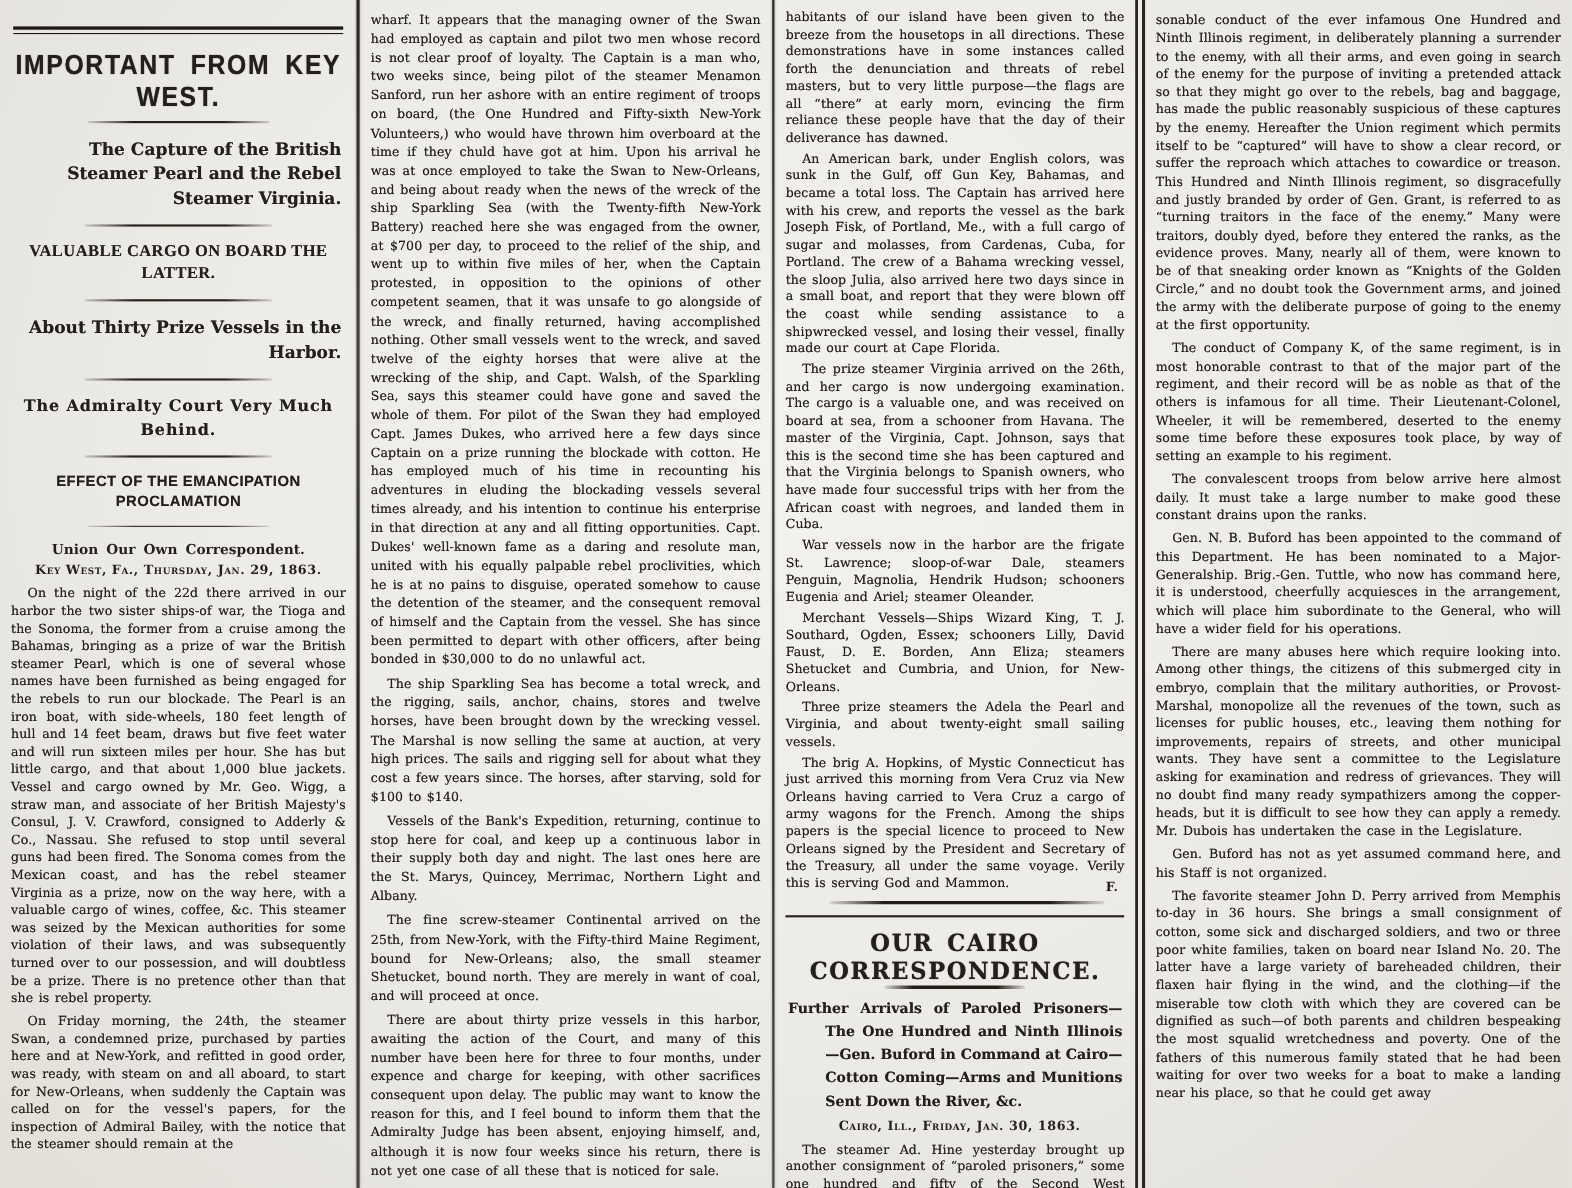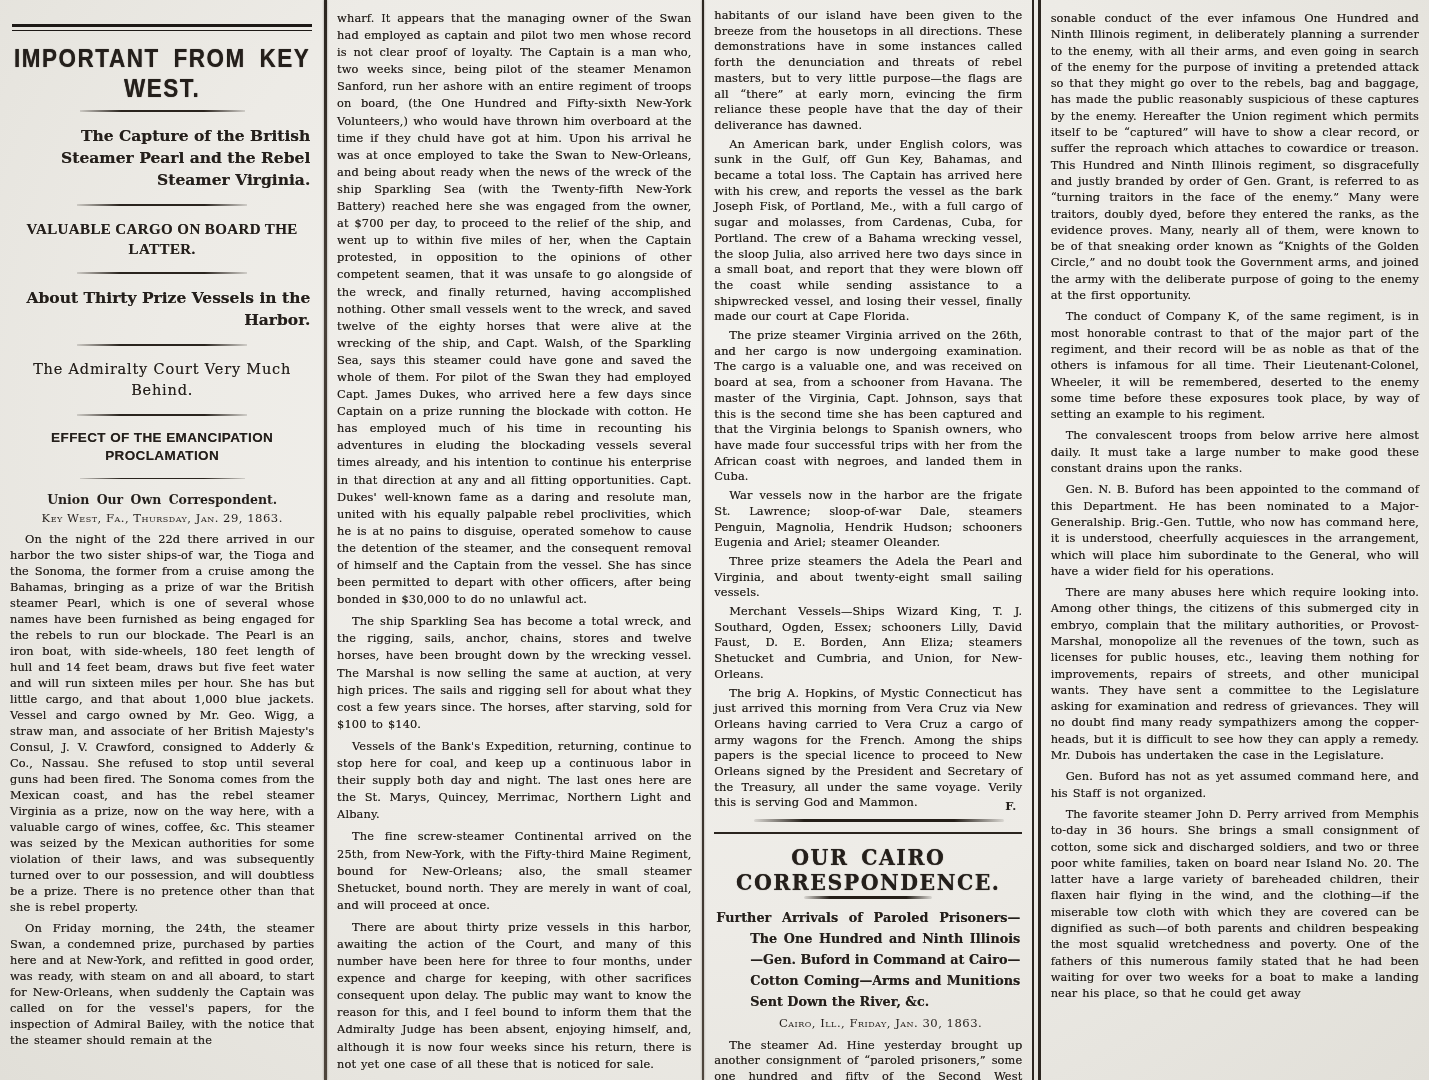--- a/index.html
+++ b/index.html
@@ -37,24 +37,24 @@
     font-size:22.5px;font-weight:bold;letter-spacing:1.5px;word-spacing:6px;
     transform:scaleY(1.12);transform-origin:top;
     text-shadow:0 0 .8px rgba(30,24,18,.8);
   }
   .sep{height:2px;width:170px;margin:13px auto 13px auto;
        background:linear-gradient(to right,rgba(40,33,26,.15),#2a241e 25%,#2a241e 75%,rgba(40,33,26,.15));}
   .sep.thin{height:1.6px;width:165px;}
   .deck{margin:0 4px;text-align:center;text-shadow:0 0 .6px rgba(35,28,22,.6);}
   .deck.b{font-weight:bold;font-size:15.5px;line-height:22px;text-align:right;}
   .deck.c{font-size:15px;letter-spacing:.4px;line-height:20px;font-weight:bold;font-family:"Liberation Serif",serif;}
-  .deck.d{font-weight:normal;font-size:14.5px;line-height:21px;letter-spacing:.8px;font-family:"DejaVu Serif",serif;}
+  .deck.d{font-weight:bold;font-size:14.5px;line-height:21px;letter-spacing:.8px;font-family:"DejaVu Serif",serif;}
   .deck.e{font-family:"Liberation Sans","DejaVu Sans",sans-serif;font-weight:bold;font-size:13.5px;letter-spacing:.4px;line-height:18px;}
   .byline{text-align:center;font-weight:bold;font-size:12.5px;margin:2px 0 4px 0;word-spacing:3px;}
-  .dateline{text-align:center;font-size:11.6px;margin:0 0 6px 0;font-variant:small-caps;letter-spacing:.5px;}
+  .dateline{text-align:center;font-size:11.6px;margin:0 0 6px 0;font-variant:small-caps;letter-spacing:.5px;font-weight:bold;}
   .sig-line{text-align:right;font-weight:bold;font-size:11.5px;margin:-15px 6px 2px 0;}
   
   .hr-fancy{height:2.4px;margin:6px 18px 10px 40px;
      background:linear-gradient(to right,rgba(40,33,26,.1),#241e18 20%,#241e18 80%,rgba(40,33,26,.1));
      border-radius:2px;}
   .hr-fancy.mid{margin:0 90px 8px 90px;height:3px;}
   h2.cairo{
     margin:8px 0 2px 0;text-align:center;font-weight:bold;
     font-size:20.5px;letter-spacing:1.5px;word-spacing:4px;
     font-family:"DejaVu Serif",serif;transform:scaleY(1.05);
@@ -105,22 +105,22 @@
 
   </div>
 
   <div class="vrule"></div>
 
   <div class="col col3">
     <p class="body">habitants of our island have been given to the breeze from the housetops in all directions. These demonstrations have in some instances called forth the denunciation and threats of rebel masters, but to very little purpose—the flags are all “there” at early morn, evincing the firm reliance these people have that the day of their deliverance has dawned.</p>
     <p class="body ind">An American bark, under English colors, was sunk in the Gulf, off Gun Key, Bahamas, and became a total loss. The Captain has arrived here with his crew, and reports the vessel as the bark Joseph Fisk, of Portland, Me., with a full cargo of sugar and molasses, from Cardenas, Cuba, for Portland. The crew of a Bahama wrecking vessel, the sloop Julia, also arrived here two days since in a small boat, and report that they were blown off the coast while sending assistance to a shipwrecked vessel, and losing their vessel, finally made our court at Cape Florida.</p>
     <p class="body ind">The prize steamer Virginia arrived on the 26th, and her cargo is now undergoing examination. The cargo is a valuable one, and was received on board at sea, from a schooner from Havana. The master of the Virginia, Capt. Johnson, says that this is the second time she has been captured and that the Virginia belongs to Spanish owners, who have made four successful trips with her from the African coast with negroes, and landed them in Cuba.</p>
     <p class="body ind">War vessels now in the harbor are the frigate St. Lawrence; sloop-of-war Dale, steamers Penguin, Magnolia, Hendrik Hudson; schooners Eugenia and Ariel; steamer Oleander.</p>
+    <p class="body ind">Merchant Vessels—Ships Wizard King, T. J. Southard, Ogden, Essex; schooners Lilly, David Faust, D. E. Borden, Ann Eliza; steamers Shetucket and Cumbria, and Union, for New-Orleans.</p>
     <p class="body ind">Three prize steamers the Adela the Pearl and Virginia, and about twenty-eight small sailing vessels.</p>
-    <p class="body ind">Merchant Vessels—Ships Wizard King, T. J. Southard, Ogden, Essex; schooners Lilly, David Faust, D. E. Borden, Ann Eliza; steamers Shetucket and Cumbria, and Union, for New-Orleans.</p>
     <p class="body ind">The brig A. Hopkins, of Mystic Connecticut has just arrived this morning from Vera Cruz via New Orleans having carried to Vera Cruz a cargo of army wagons for the French. Among the ships papers is the special licence to proceed to New Orleans signed by the President and Secretary of the Treasury, all under the same voyage. Verily this is serving God and Mammon.</p>
     <div class="sig-line">F.</div>
     <div class="hr-fancy"></div>
     <div class="cairo-box">
       <h2 class="cairo">OUR CAIRO CORRESPONDENCE.</h2>
       <div class="hr-fancy mid"></div>
       <div class="deck-cairo">Further Arrivals of Paroled Prisoners—The One Hundred and Ninth Illinois—Gen. Buford in Command at Cairo—Cotton Coming—Arms and Munitions Sent Down the River, &amp;c.</div>
       <div class="dateline right">Cairo, Ill., Friday, Jan. 30, 1863.</div>
       <p class="body ind">The steamer Ad. Hine yesterday brought up another consignment of “paroled prisoners,” some one hundred and fifty of the Second West Tennessee Cavalry, who were “surprised and captured” by the rebels at Trenton, Tenn., on the 20th of December last. These have been waiting transportation at Columbus for some time. It is a sad spectacle to witness these repeated arrivals of so-called “paroled prisoners.” They come to our landing, many of them with downcast looks, all without guns, and evidently feeling the humiliation of their situation. Some are uncharitable enough to think that this is a new-found method of escaping from the hardships and perils of the campaign. The frequency of these occurrences certainly suggests that there is something unsound in Denmark. The trea</p>
     </div>

